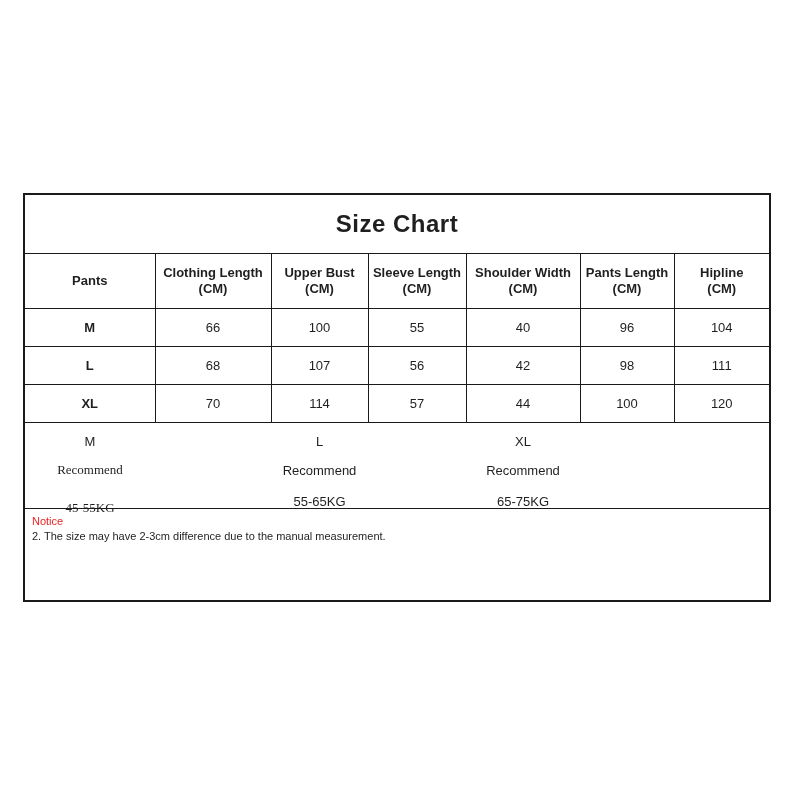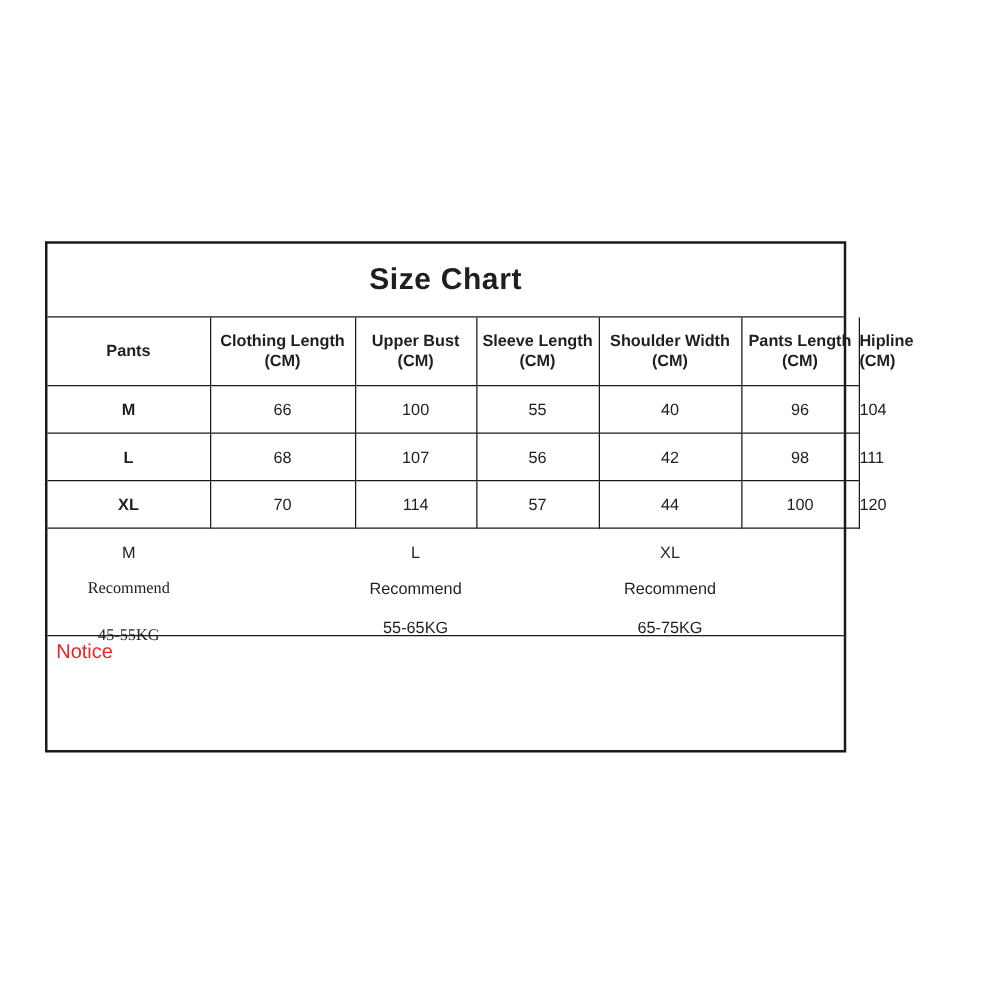--- a/index.html
+++ b/index.html
@@ -3,22 +3,22 @@
 <meta charset="utf-8">
 <style>
   * { margin: 0; padding: 0; box-sizing: border-box; }
   html, body { background: #ffffff; }
   body {
     width: 800px; height: 800px; position: relative;
     font-family: "Liberation Sans", sans-serif;
     color: #1f1f1f;
   }
   .sheet {
-    position: absolute; left: 36px; top: 193px;
-    width: 641px; height: 409px;
+    position: absolute; left: 23px; top: 193px;
+    width: 748px; height: 409px;
     border: 2px solid #1a1a1a; background: #fff;
   }
   .title-row {
     height: 59px; border-bottom: 1px solid #1a1a1a;
     display: flex; align-items: center; justify-content: center;
     font-size: 24px; font-weight: bold; letter-spacing: 0.5px;
   }
   table { width: 100%; border-collapse: collapse; table-layout: fixed; }
   th, td {
     border: 1px solid #1a1a1a; text-align: center; vertical-align: middle;
@@ -40,21 +40,21 @@
   .rec-block.b2 { left: 441px; width: 114px; }
   .rec-size  { margin-top: 11px; }
   .rec-label { margin-top: 14px; }
   .rec-range { margin-top: 16px; }
   .rec-block.serif .rec-label,
   .rec-block.serif .rec-range { font-family: "Liberation Serif", serif; }
   .rec-block.serif .rec-label { margin-top: 13px; }
   .rec-block.serif .rec-range { margin-top: 22px; }
   .notice {
     padding: 5px 7px 0 7px;
-    font-size: 16px; line-height: 15.6px;
+    font-size: 11px; line-height: 15.6px;
   }
   .notice-heading { color: #ee2222; }
 </style>
 </head>
 <body>
 
 <div class="sheet">
 
   <div class="title-row">
     <span>Size Chart</span>
@@ -131,15 +131,16 @@
     </div>
     <div class="rec-block b2">
       <div class="rec-size">XL</div>
       <div class="rec-label">Recommend</div>
       <div class="rec-range">65-75KG</div>
     </div>
   </div>
 
   <div class="notice">
     <div class="notice-heading">Notice</div>
+    <div>2. The size may have 2-3cm difference due to the manual measurement.</div>
   </div>
 
 </div>
 
 </body></html>

